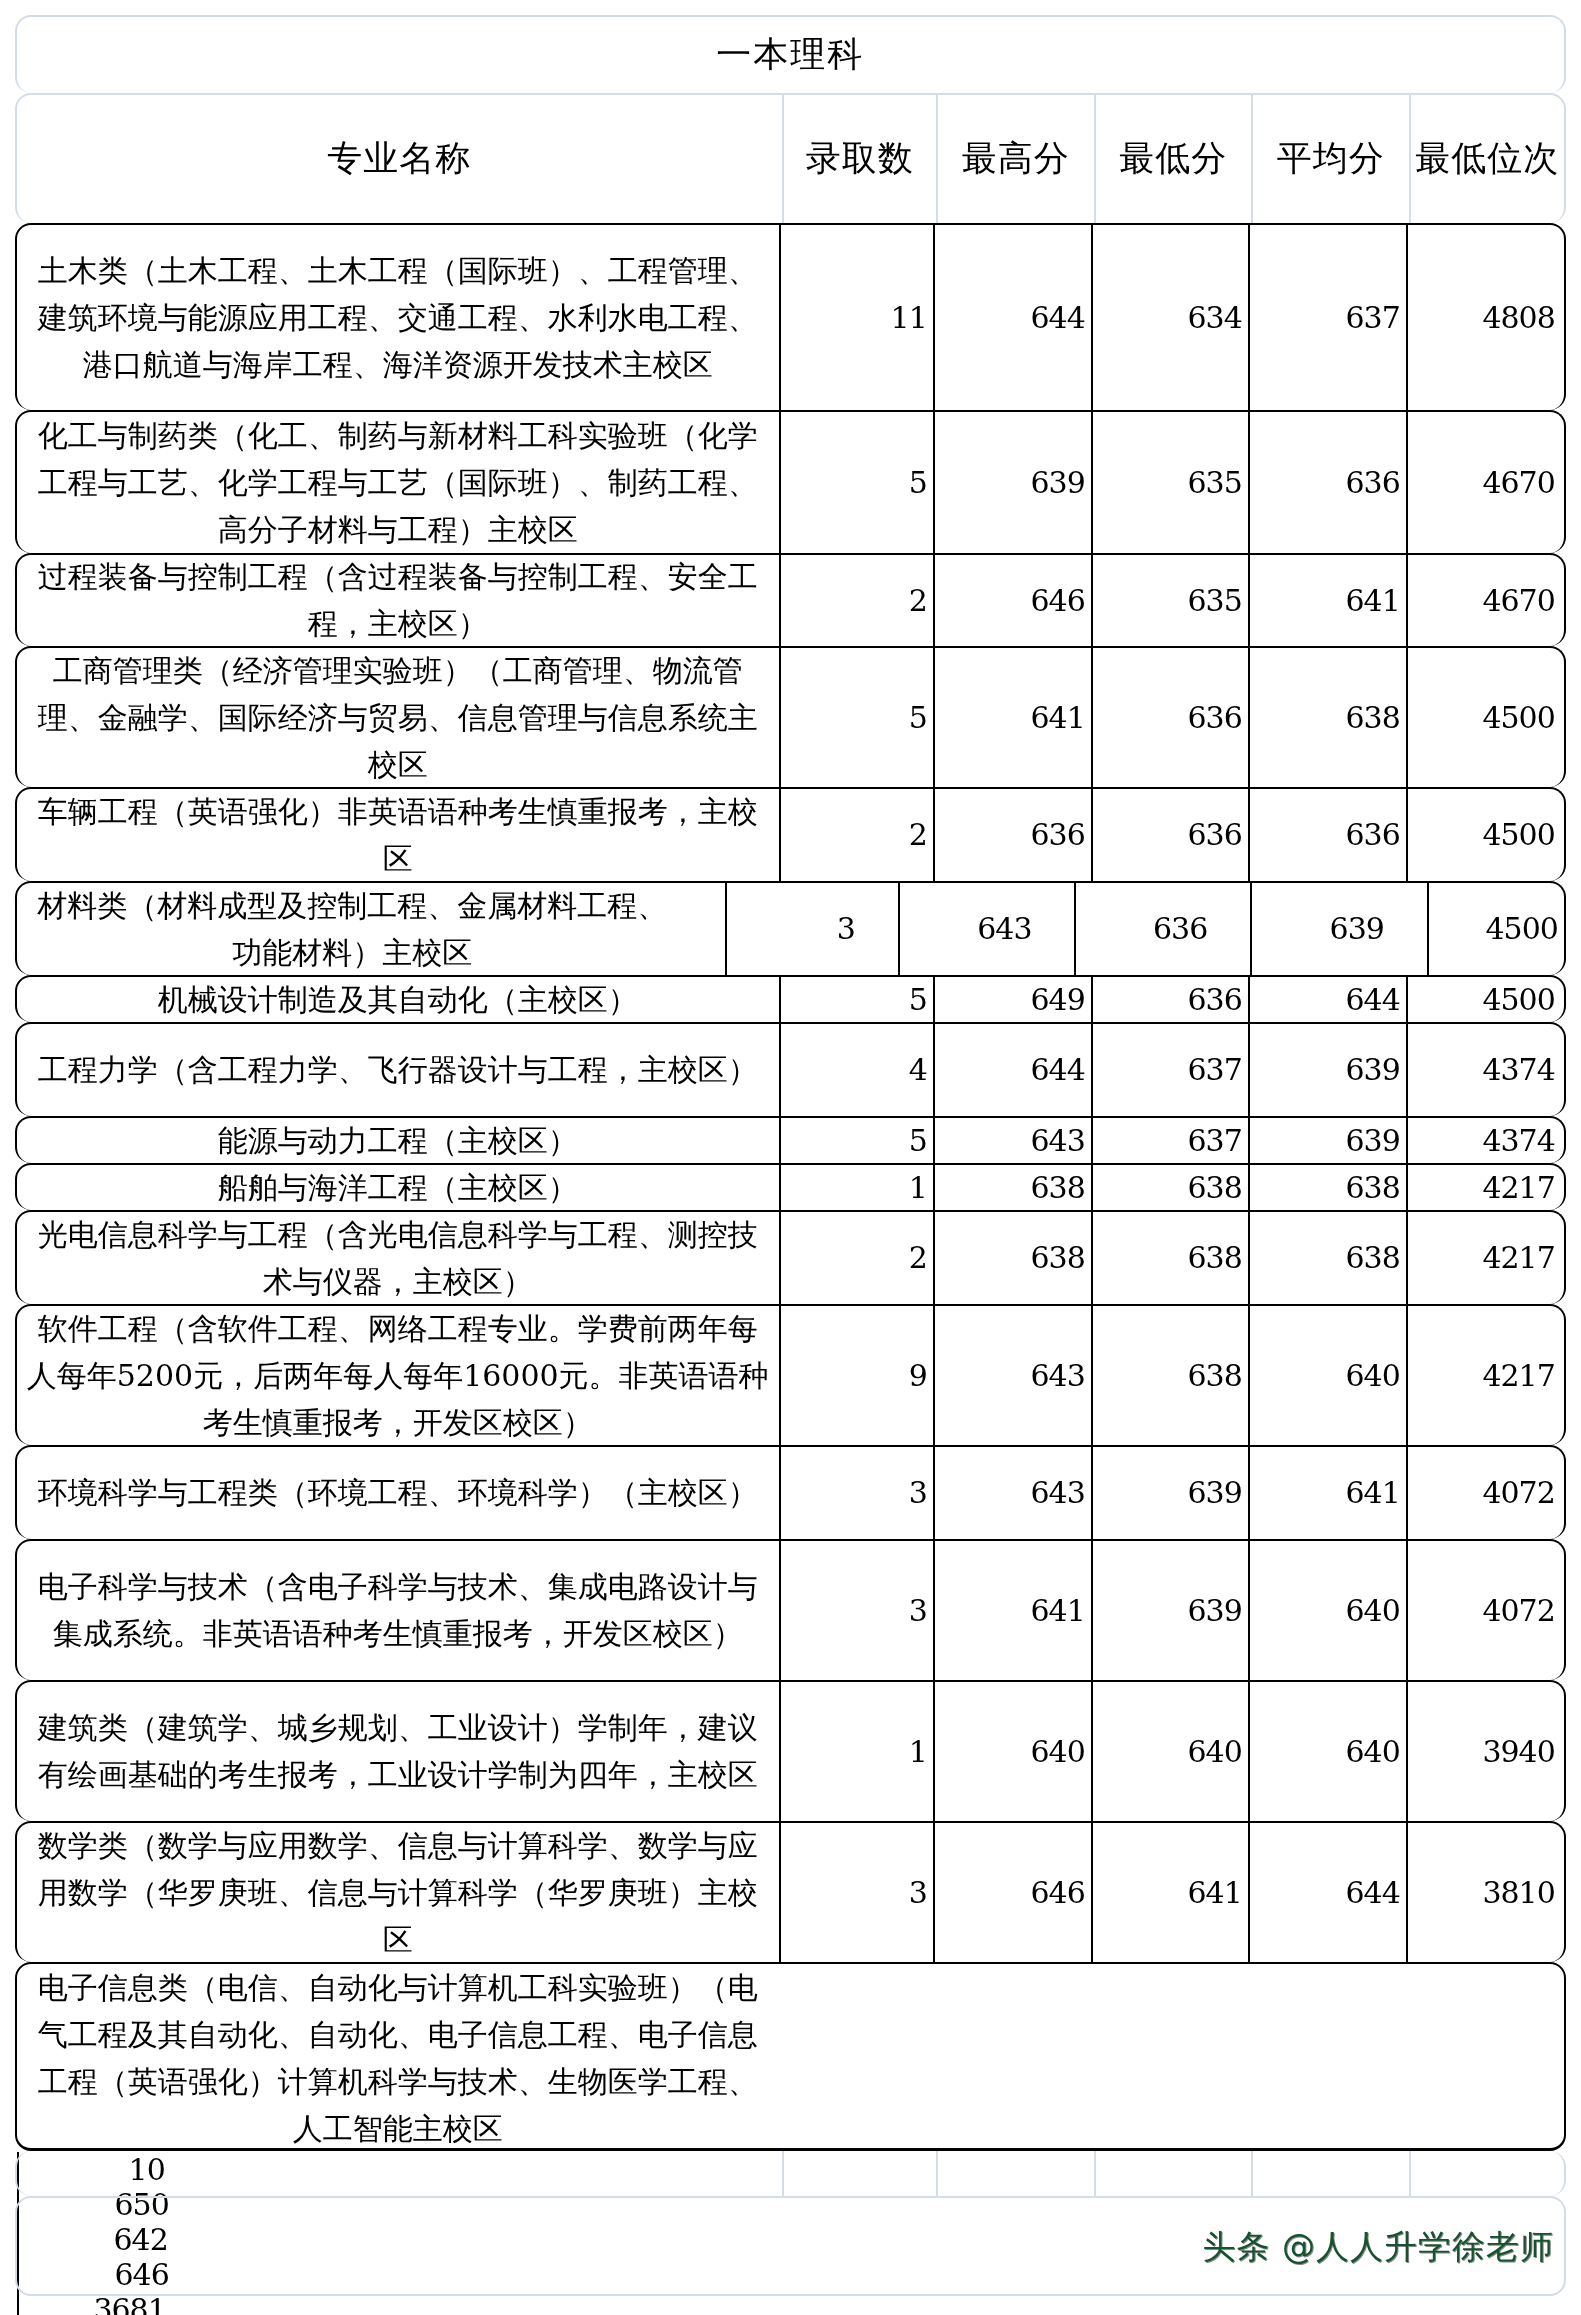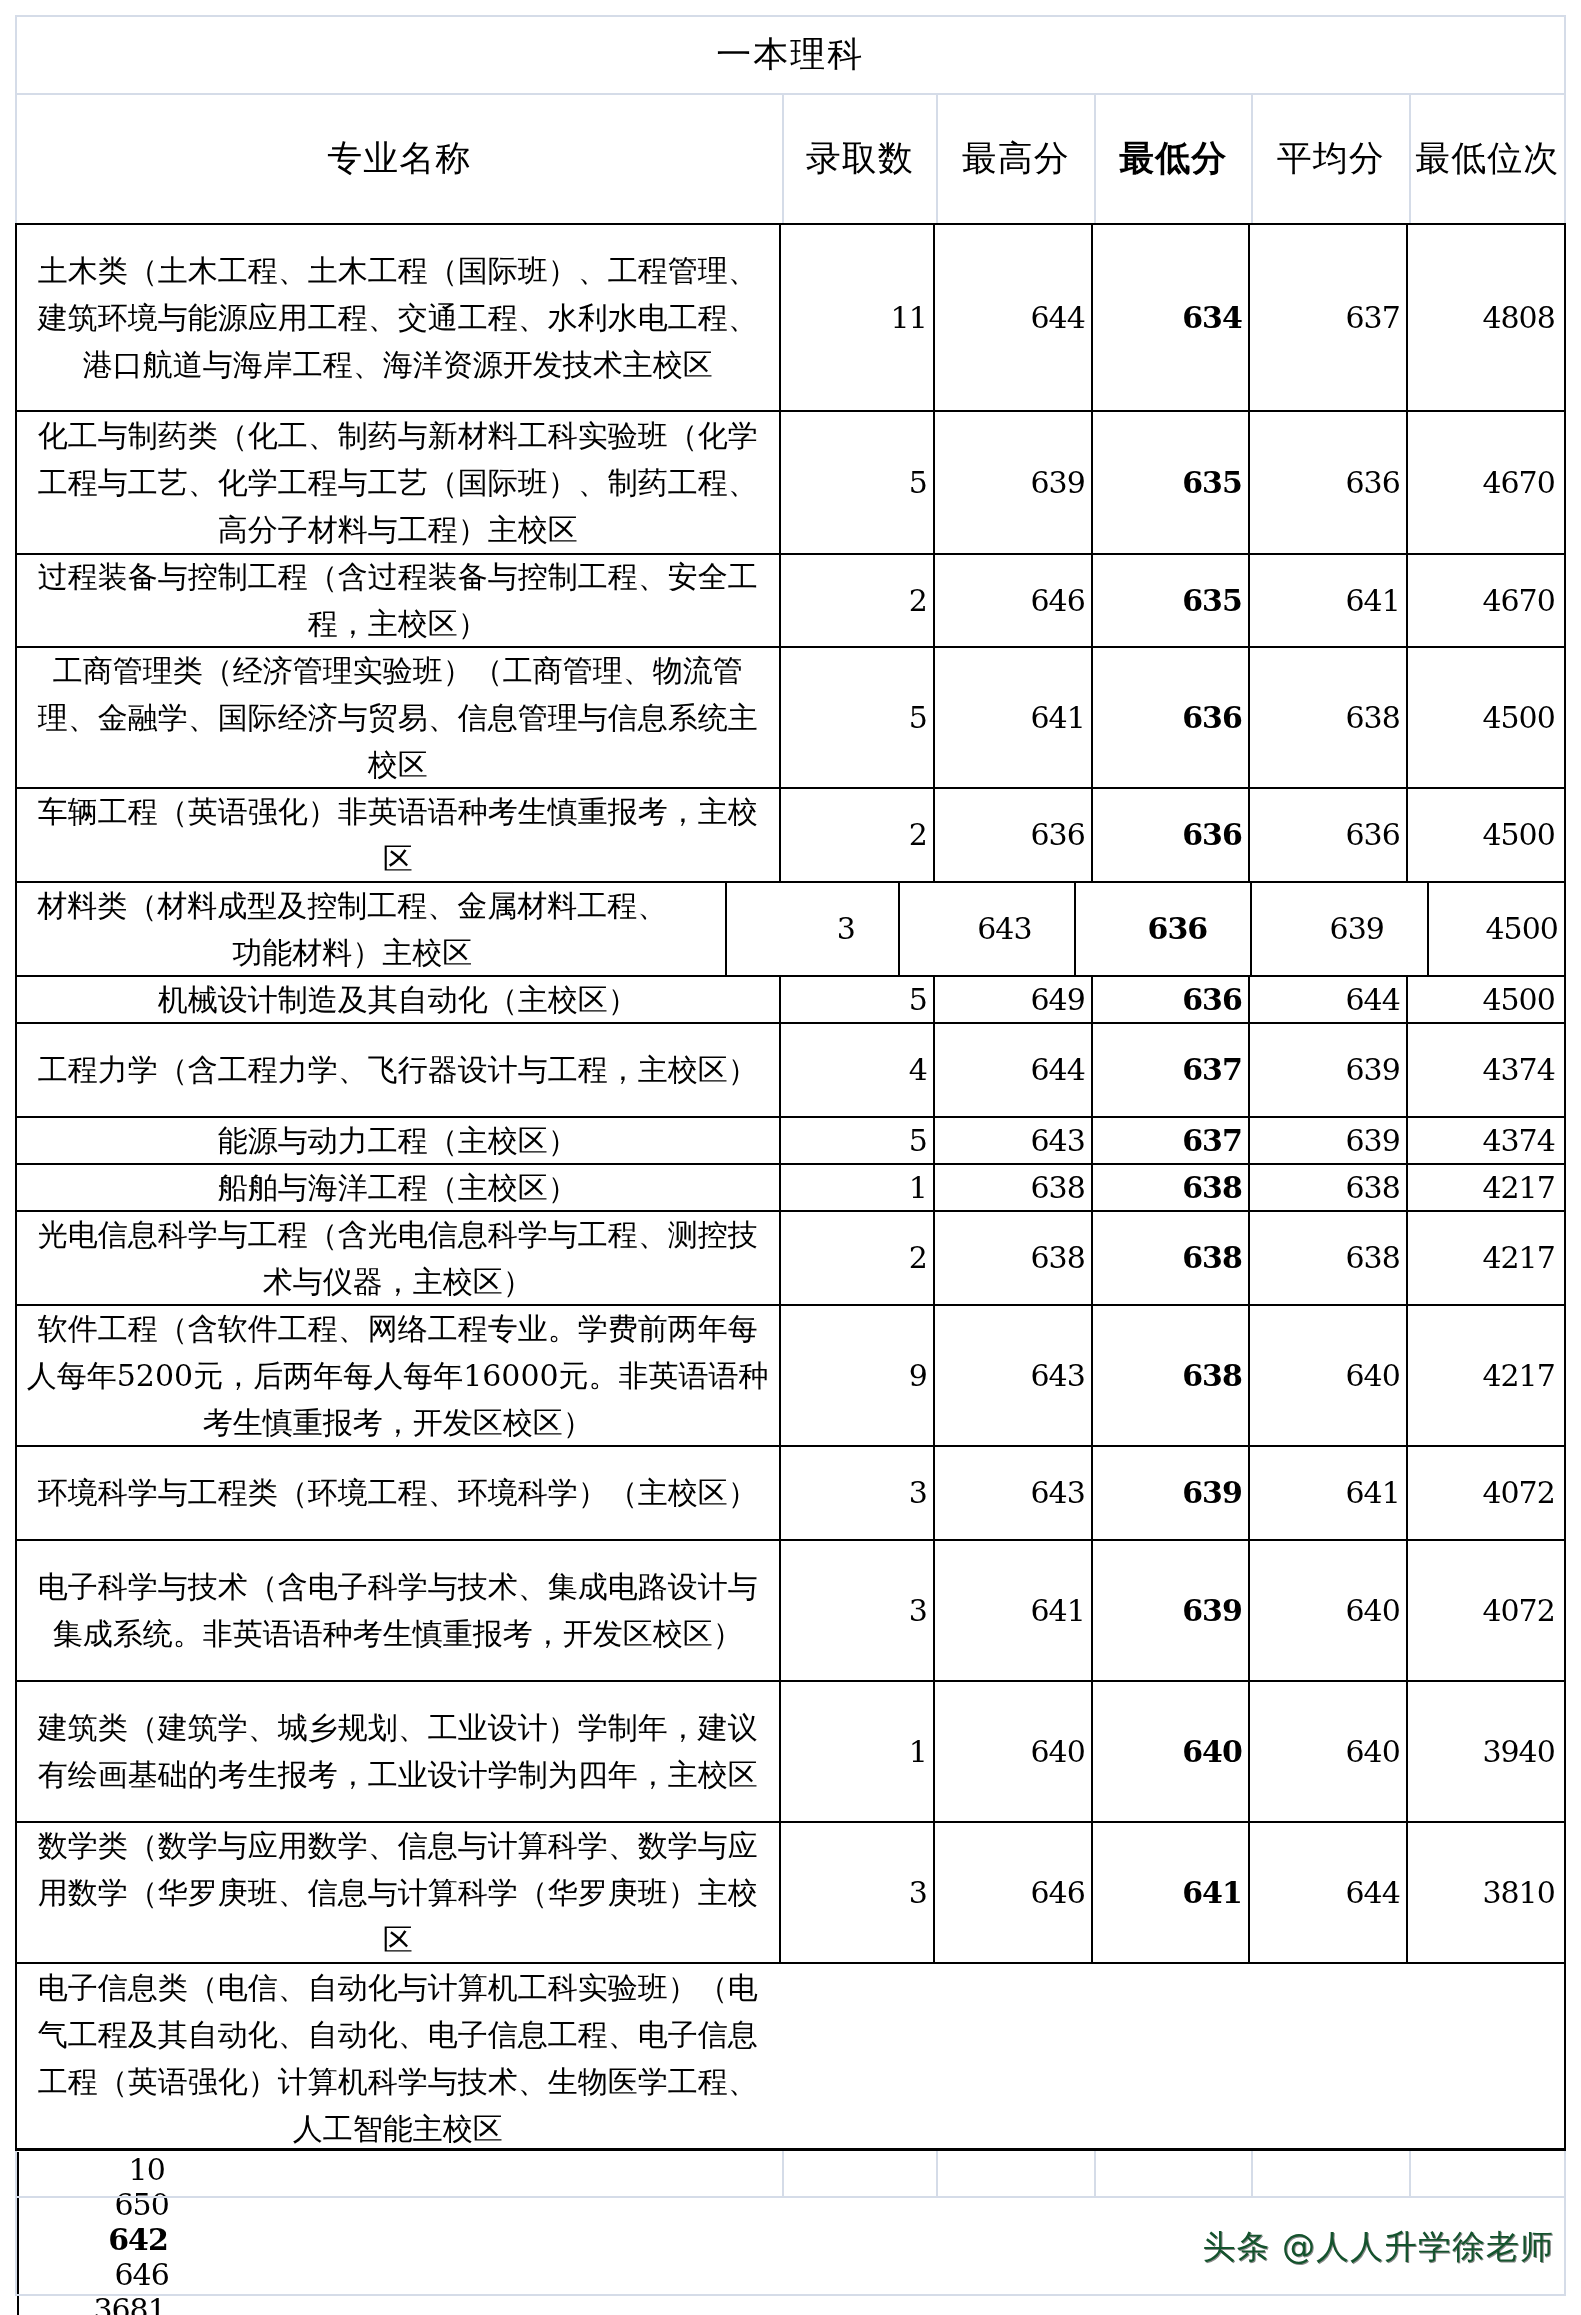--- a/index.html
+++ b/index.html
@@ -1,31 +1,31 @@
 <!DOCTYPE html>
 <html><head>
   <meta charset="utf-8">
   <style>
     html, body { margin: 0; padding: 0; background: #ffffff; }
     body { width: 1582px; height: 2315px; position: relative; overflow: hidden;
       font-family: "DejaVu Serif", "Liberation Serif", serif; color: #000; }
     .sheet { position: absolute; left: 14.7px; top: 14.7px; width: 1551px; }
-    .row { position: relative; display: flex; box-sizing: border-box; }
+    .row { position: relative; display: flex; box-sizing: border-box; border-radius: 16px; }
     .cell { box-sizing: border-box; display: flex; align-items: center; }
     .title-row { height: 78px; border: 2px solid #d5dce8; border-bottom: none; justify-content: center; align-items: center; }
     .title-row .t { font-size: 35px; letter-spacing: 2px; }
     .header-row { height: 130px; border-top: 2.9px solid #d5dce8; border-left: 2px solid #d5dce8; border-right: 2px solid #d5dce8; }
     .header-row .cell { justify-content: center; font-size: 35px; letter-spacing: 1px; white-space: nowrap; }
     .header-row .cell + .cell { border-left: 2px solid #d5dce8; }
     .data { border-left: 2.9px solid #000; border-right: 2.9px solid #000; border-top: 2.9px solid #000; }
     .data .cell + .cell { border-left: 2.9px solid #000; }
     .data .name { justify-content: center; text-align: center; font-size: 30px; line-height: 47px; padding: 0 9.8px; }
     .data .num { justify-content: flex-end; font-size: 30px; padding-right: 5.9px; font-family: "DejaVu Serif", serif; letter-spacing: -1px; transform-origin: right center; }
     .data.last { border-bottom: 3.9px solid #000; flex-direction: column; }
-    .w0 { width: 767px; } .w1 { width: 154px; } .w2 { width: 158px; } .w3 { width: 157px; font-weight: bold; } .w4 { width: 158px; } .w5 { width: 157px; }
+    .w0 { width: 767px; } .w1 { width: 154px; } .w2 { width: 158px; } .w3 { width: 157px; } .w4 { width: 158px; } .w5 { width: 157px; }
     .empty-row { height: 45px; border-left: 2px solid #d5dce8; border-right: 2px solid #d5dce8; }
     .empty-row .cell + .cell { border-left: 2px solid #d5dce8; }
     .footer-row { height: 100px; border: 2px solid #d5dce8; border-top: 2.9px solid #d5dce8; position: relative; }
     .footer-row .t { position: absolute; left: 0; right: 0; top: 29px; text-align: center; font-size: 35px; letter-spacing: 2px; }
     .footer-row .wm { position: absolute; right: 9.8px; top: 27.4px; font-family: "DejaVu Sans", sans-serif; font-size: 33px; color: #14532d; letter-spacing: 1px; text-shadow: 1px 1px 0 #888; }
   </style>
 </head>
 <body>
 
 <div class="sheet">

